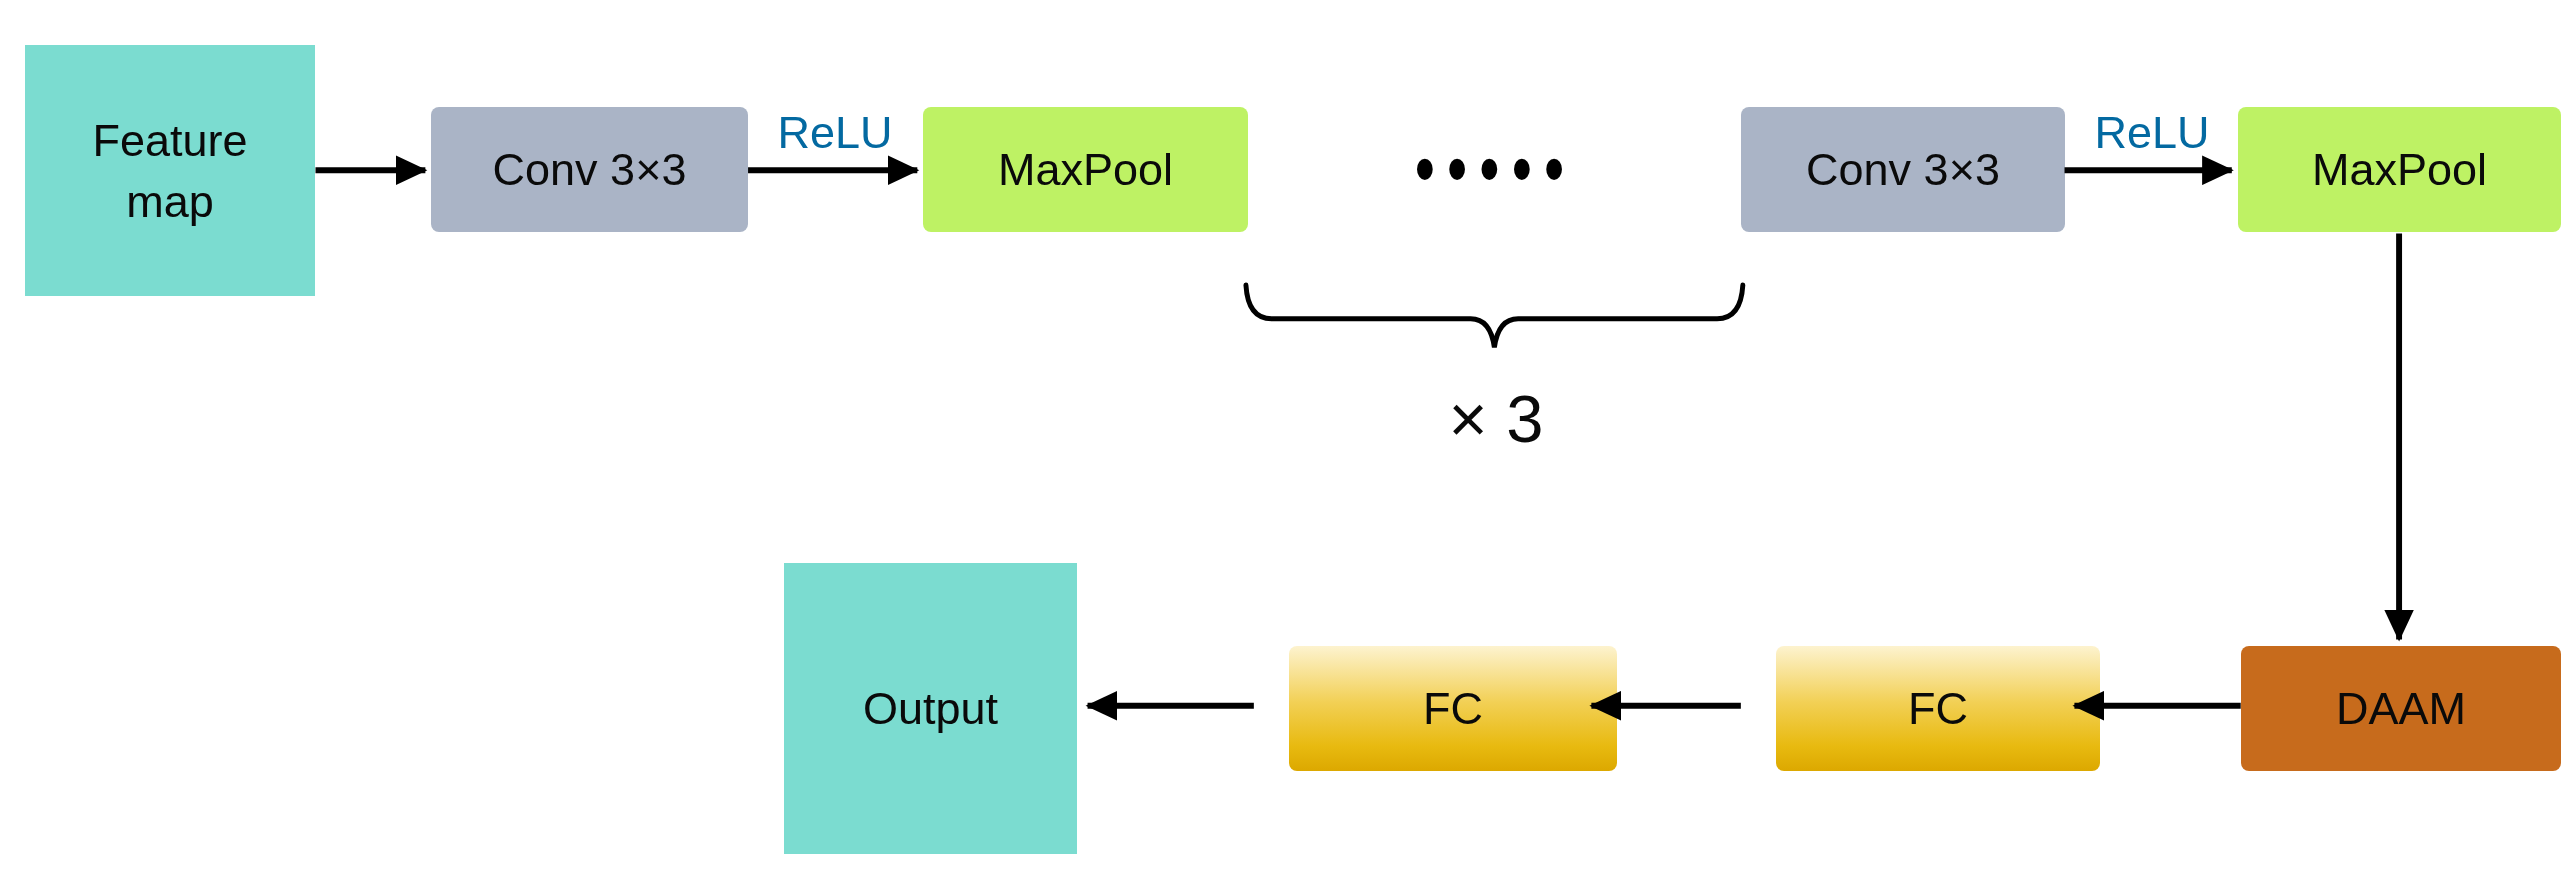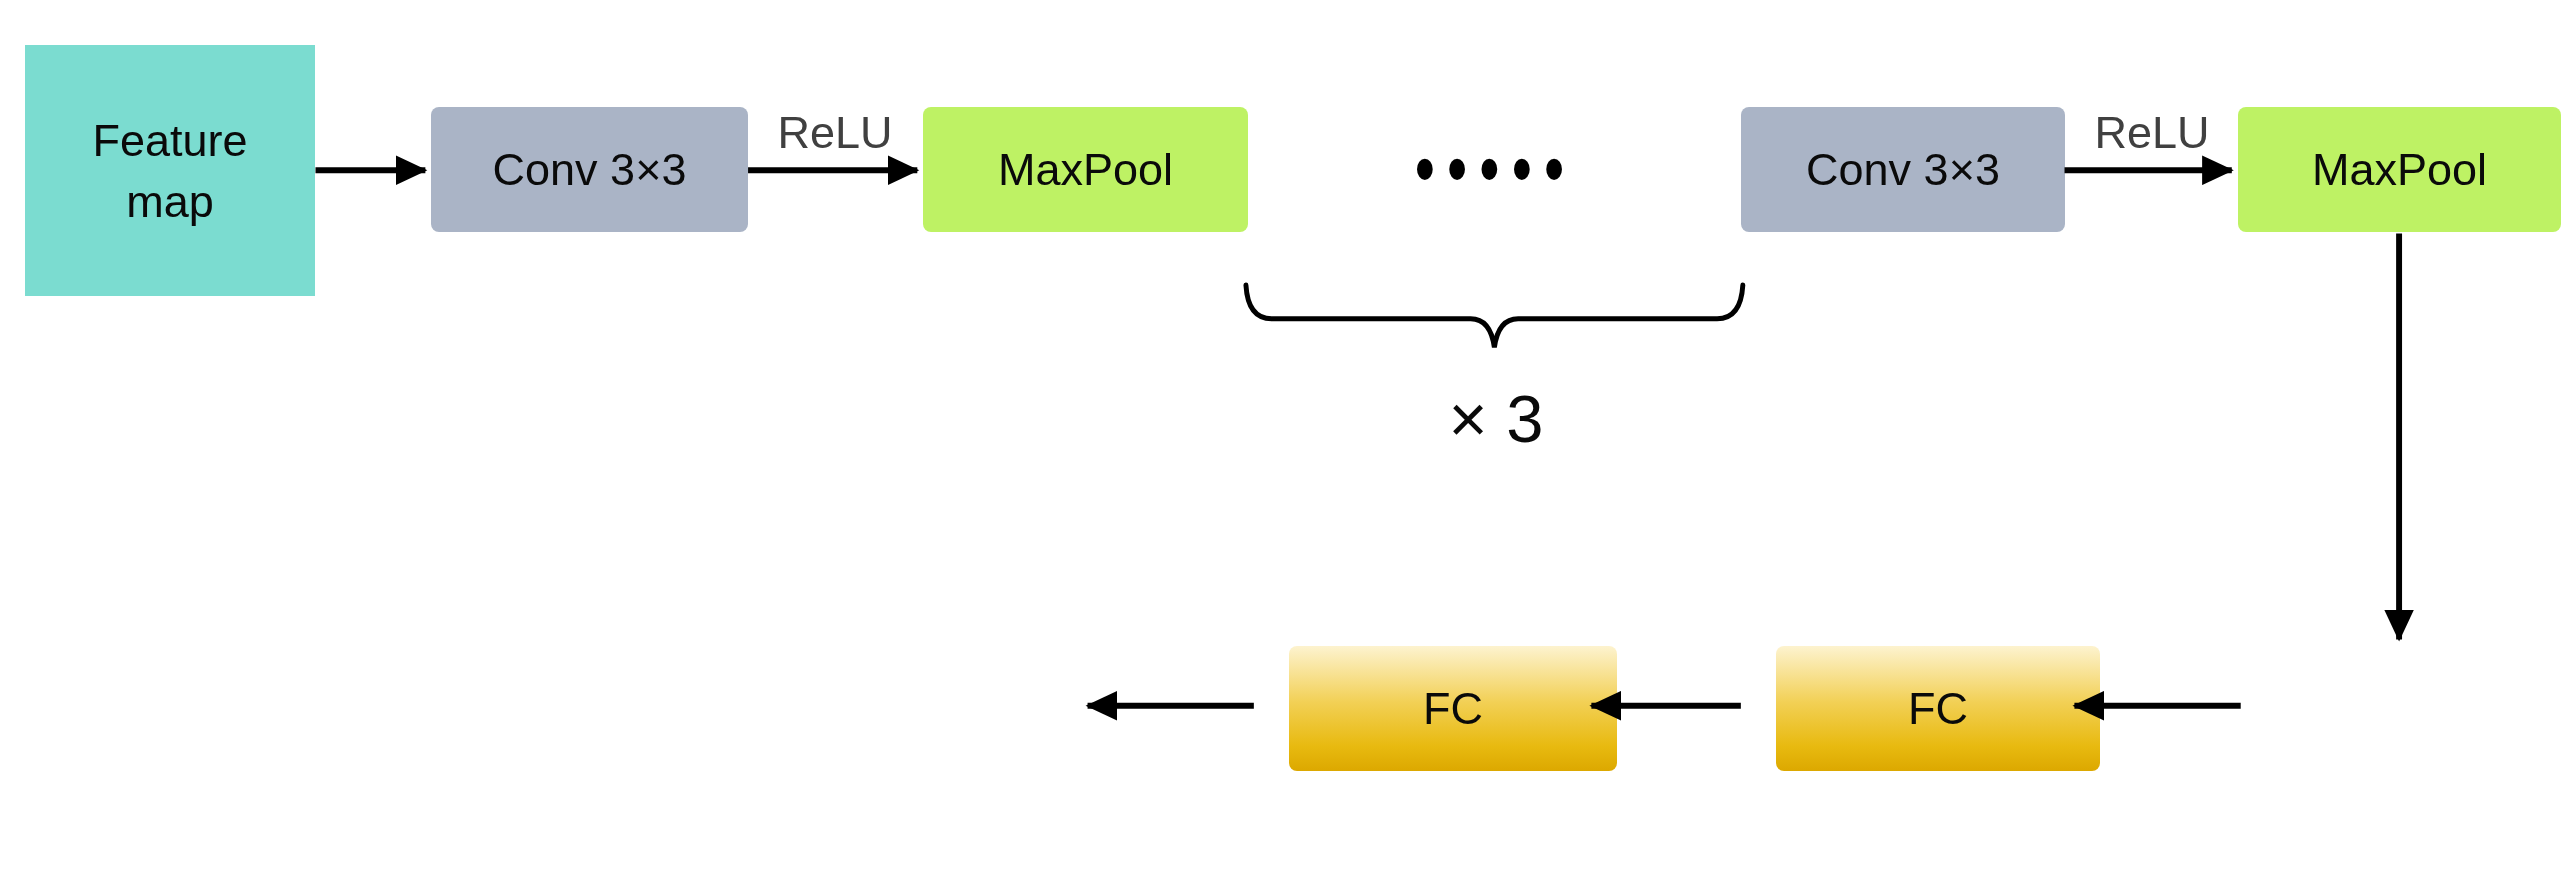--- a/index.html
+++ b/index.html
@@ -40,21 +40,21 @@
   .box-maxpool2 { left: 2238px; top: 107px; width: 323px; height: 125px; }
   .box-daam     { left: 2241px; top: 646px; width: 320px; height: 125px; }
   .box-fc1      { left: 1741px; top: 646px; width: 324px; height: 125px; }
   .box-fc2      { left: 1254px; top: 646px; width: 328px; height: 125px; }
 
   .flow-label {
     position: absolute;
     text-align: center;
     font-size: 45px;
     line-height: 48px;
-    color: #404040;
+    color: #0369a1;
   }
   .relu1 { left: 746px;  top: 109px; width: 178px; }
   .relu2 { left: 2063px; top: 109px; width: 178px; }
 
   .dots {
     position: absolute;
     left: 1377px; top: 133px; width: 238px; height: 69px;
     display: flex; align-items: center; justify-content: center;
     font-size: 55px; font-weight: bold; letter-spacing: 13px;
     transform: scaleY(1.35);
@@ -74,34 +74,40 @@
   }
 </style>
 </head>
 <body>
 
 <div class="canvas">
 
   <div class="node sq teal sq-feature">
     <div class="inner">Feature map</div>
   </div>
+  <div class="node sq teal sq-output">
+    <div>Output</div>
+  </div>
 
   <div class="node rbox conv box-conv1">
     <div>Conv 3×3</div>
   </div>
   <div class="node rbox maxpool box-maxpool1">
     <div>MaxPool</div>
   </div>
   <div class="node rbox conv box-conv2">
     <div>Conv 3×3</div>
   </div>
   <div class="node rbox maxpool box-maxpool2">
     <div>MaxPool</div>
   </div>
 
+  <div class="node rbox daam box-daam">
+    <div>DAAM</div>
+  </div>
   <div class="node rbox fc box-fc1">
     <div>FC</div>
   </div>
   <div class="node rbox fc box-fc2">
     <div>FC</div>
   </div>
 
   <div class="flow-label relu1">ReLU</div>
   <div class="flow-label relu2">ReLU</div>
   <div class="dots">•••••</div>

